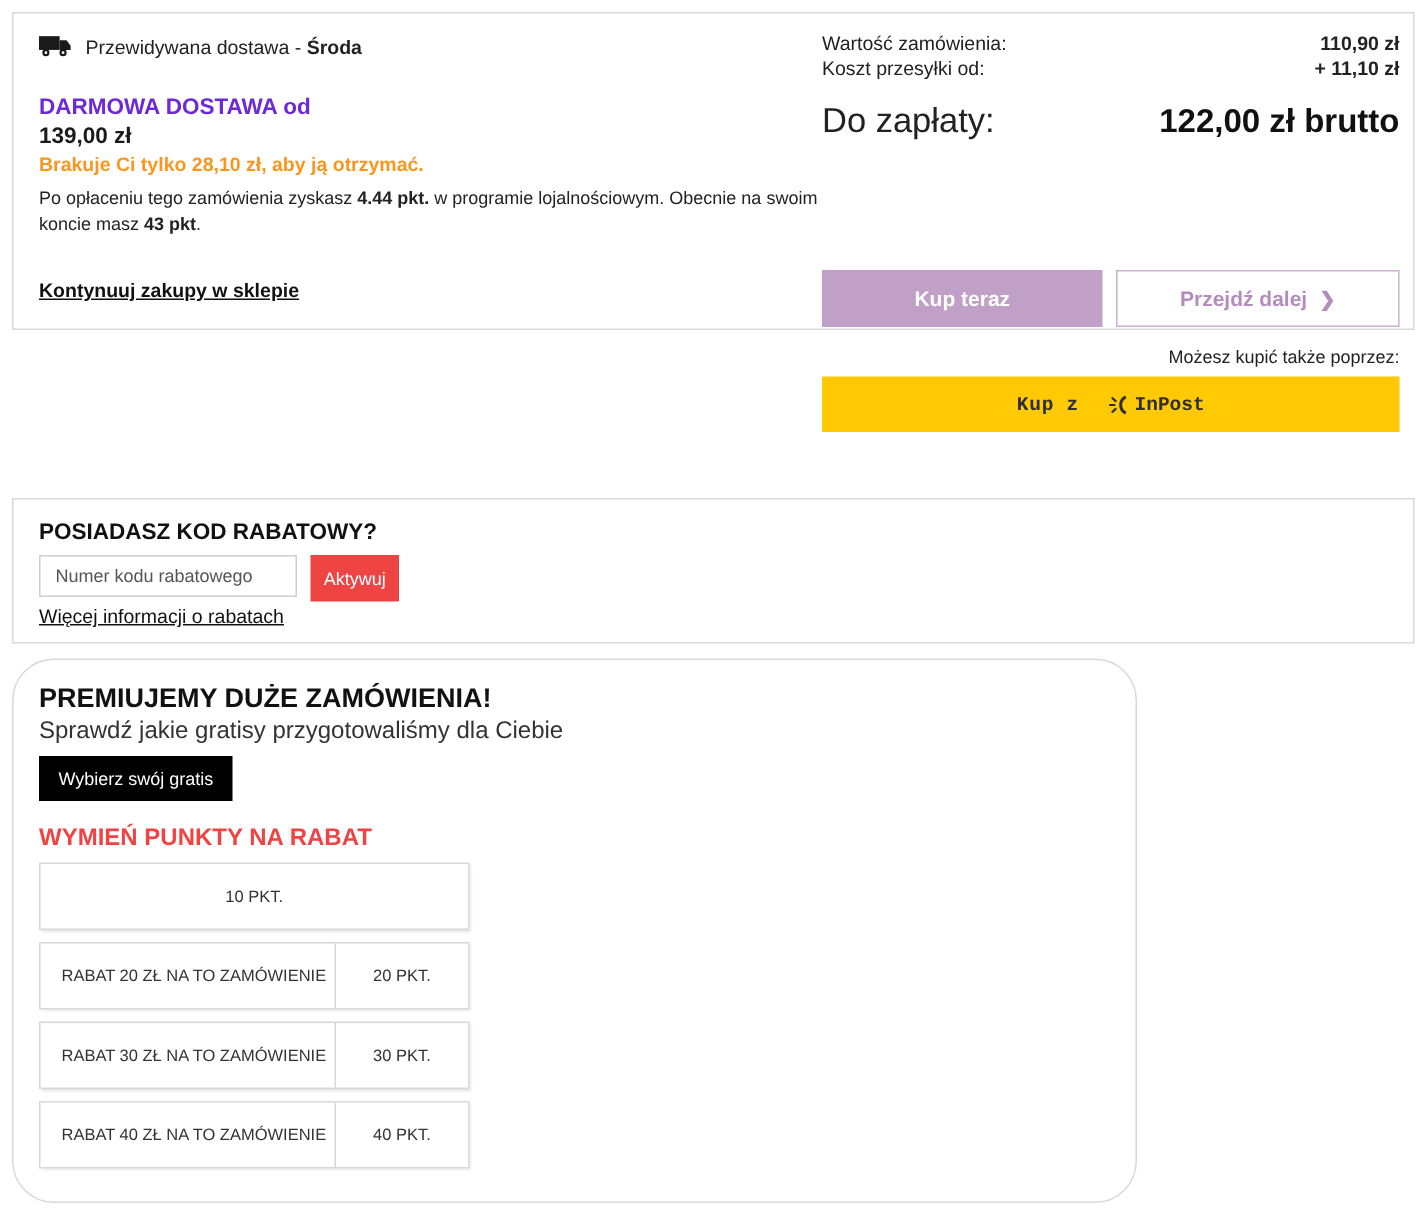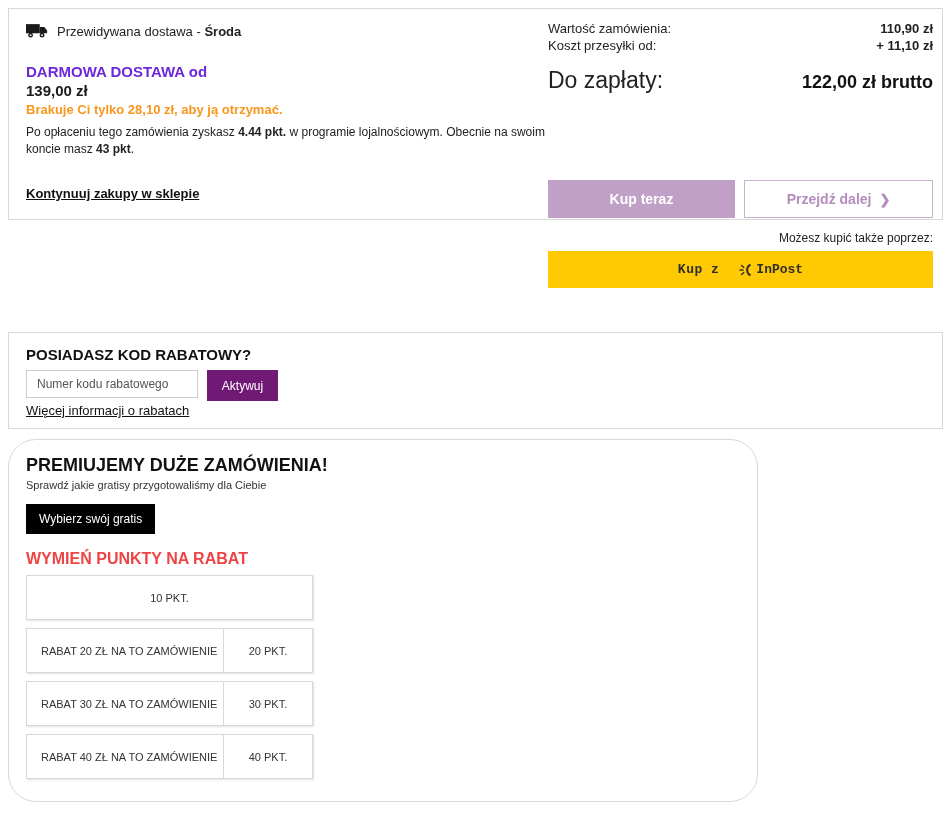--- a/index.html
+++ b/index.html
@@ -38,21 +38,21 @@
   .continue-link { left: 17px; top: 177px; font-size: 13px; font-weight: bold; color: #111; text-decoration: underline; cursor: pointer; }
 
   
   .rcol { position: absolute; left: 539px; top: 0; width: 385px; }
   .sumrow { position: absolute; left: 0; width: 100%; display: flex; justify-content: space-between; font-size: 13px; color: #222; }
   .sumrow .val { font-weight: bold; }
   .row-order { top: 12px; }
   .row-ship  { top: 29px; }
   .totalrow { position: absolute; left: 0; top: 58px; width: 100%; display: flex; justify-content: space-between; align-items: baseline; }
   .total-label { font-size: 23px; color: #222; }
-  .total-value { font-size: 18px; font-weight: bold; color: #111; }
+  .total-value { font-size: 22px; font-weight: bold; color: #111; }
 
   .btnrow { position: absolute; left: 0; top: 171px; width: 100%; display: flex; gap: 9px; }
   .btn { height: 38px; display: flex; align-items: center; justify-content: center; font-size: 14px; font-weight: bold; cursor: pointer; border: none; }
   .btn-buy { flex: 1; background: #c1a0c8; color: #fff; }
   .btn-next { flex: 1; background: #fff; border: 1px solid #cbb0d2; color: #b48cbd; gap: 8px; }
   .btn-next .chev { font-size: 13px; line-height: 1; }
 
   .also-via { position: absolute; left: 0; top: 222px; width: 100%; text-align: right; font-size: 12px; color: #222; }
   .btn-inpost { position: absolute; left: 0; top: 242px; width: 100%; height: 37px; background: #ffc903; border: none;
     display: flex; align-items: center; justify-content: center; gap: 20px; cursor: pointer; font-family: Liberation Mono, monospace; }
@@ -60,27 +60,27 @@
   .inpost-logo { display: flex; align-items: center; gap: 1px; }
   .inpost-mark { width: 16px; height: 16px; display: block; }
   .inpost-name { font-size: 13px; font-weight: bold; color: #2e2e2e; }
 
   
   .kod-title { left: 17px; top: 13px; font-size: 15px; font-weight: bold; color: #111; }
   .kod-row { left: 17px; top: 37px; display: flex; align-items: flex-start; }
   .kod-input { width: 172px; height: 28px; border: 1px solid #ccc; font-size: 12px; padding: 0 10px;
     font-family: "Liberation Sans", "DejaVu Sans", sans-serif; color: #333; outline: none; }
   .kod-input::placeholder { color: #555; }
-  .btn-activate { margin-left: 9px; width: 71px; height: 31px; background: #701a75; color: #fff; border: none;
+  .btn-activate { margin-left: 9px; width: 59px; height: 31px; background: #ef4444; color: #fff; border: none;
     font-size: 12px; cursor: pointer; font-family: "Liberation Sans", "DejaVu Sans", sans-serif; }
   .more-link { left: 17px; top: 70px; font-size: 13px; color: #111; text-decoration: underline; cursor: pointer; }
 
   
   .promo-title { left: 17px; top: 15px; font-size: 18px; font-weight: bold; color: #111; }
-  .promo-sub { left: 17px; top: 39px; font-size: 11px; color: #333; }
+  .promo-sub { left: 17px; top: 39px; font-size: 16px; color: #333; }
   .btn-gift { left: 17px; top: 64px; background: #000; color: #fff; border: none; font-size: 12px;
     padding: 8px 13px; cursor: pointer; font-family: "Liberation Sans", "DejaVu Sans", sans-serif; }
   .points-title { left: 17px; top: 110px; font-size: 16px; font-weight: bold; color: #ef4444; }
   .points-list { left: 17px; top: 135px; width: 287px; }
   .points-row { width: 287px; height: 45px; border: 1px solid #d8d8d8; background: #fff; margin-bottom: 8px;
     display: flex; align-items: stretch; cursor: pointer; box-shadow: 1px 1px 2px rgba(0,0,0,.12); }
   .points-row .lbl { width: 197px; display: flex; align-items: center; padding-left: 14px; font-size: 11px; color: #333; border-right: 1px solid #d8d8d8; }
   .points-row .pts { flex: 1; display: flex; align-items: center; justify-content: center; font-size: 11px; color: #333; }
 </style>
 </head>

